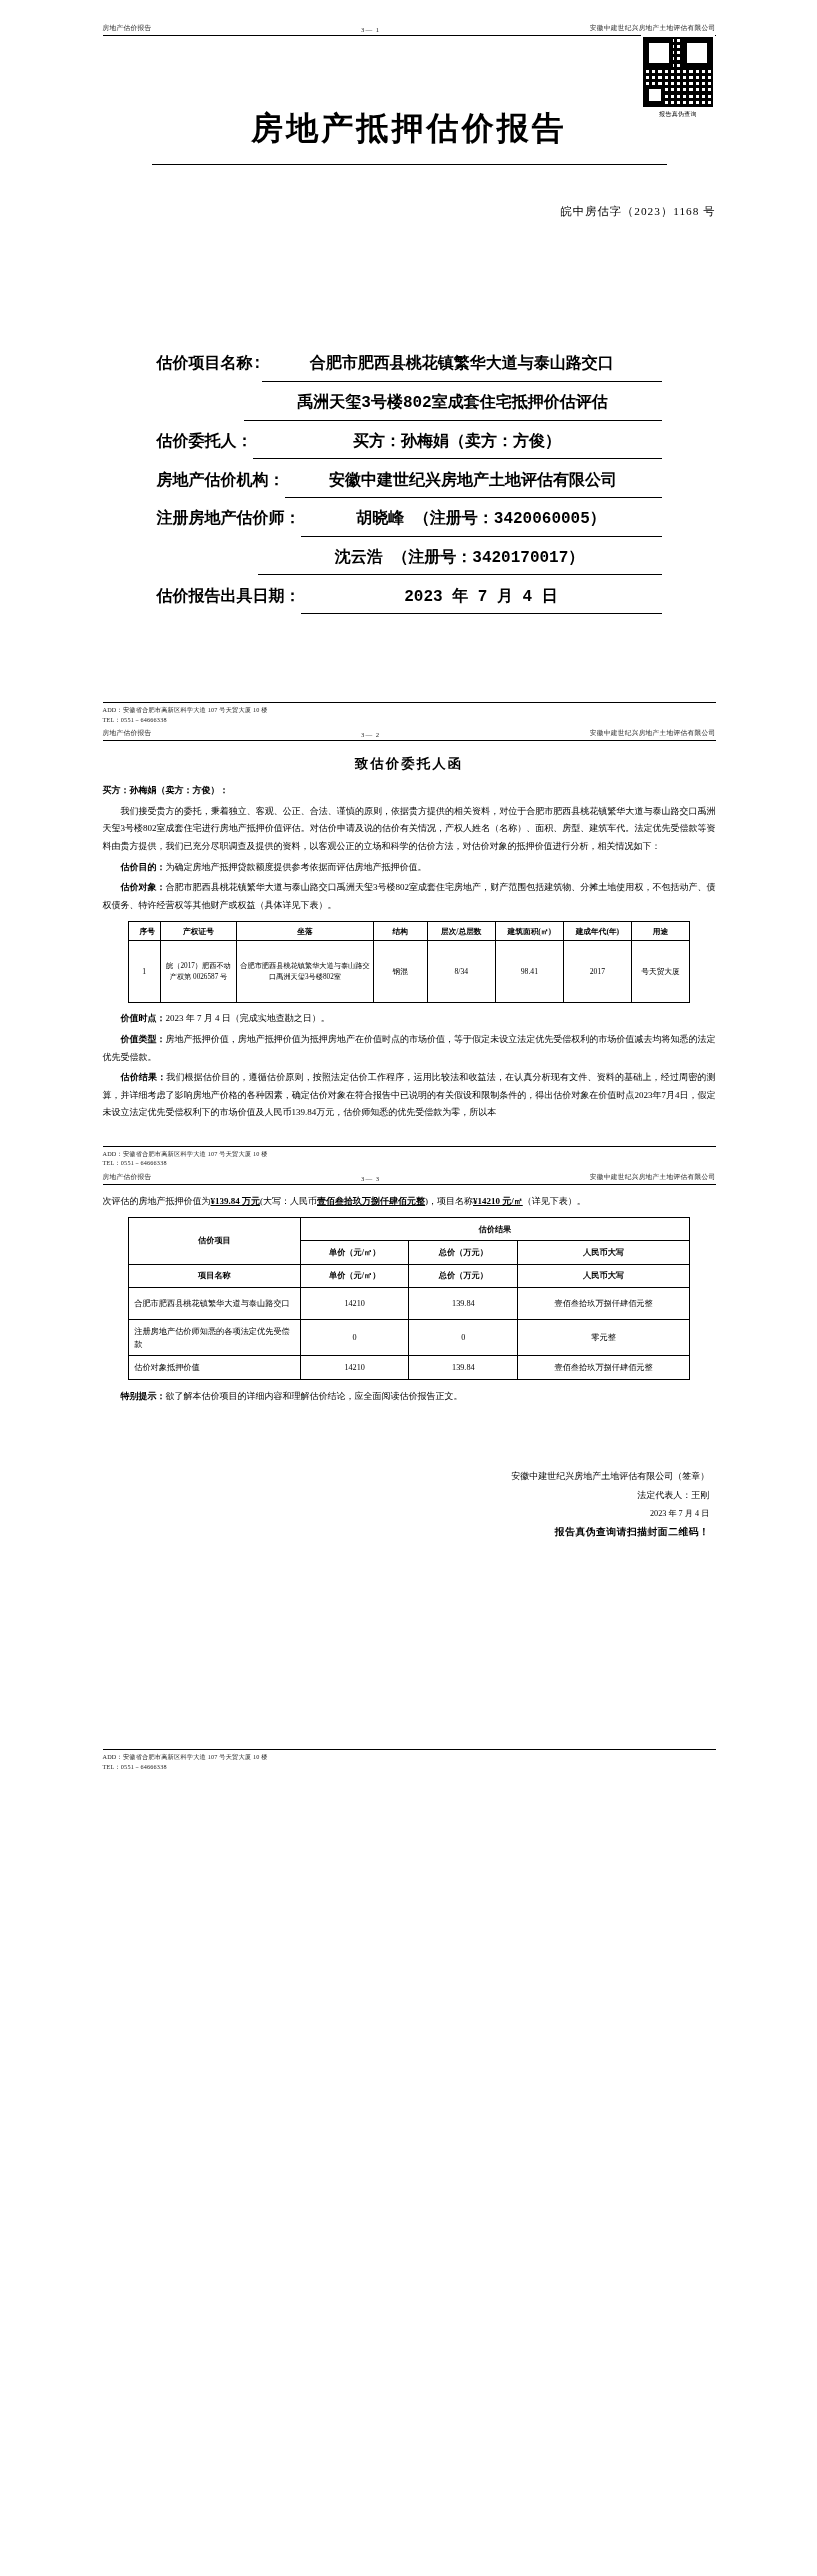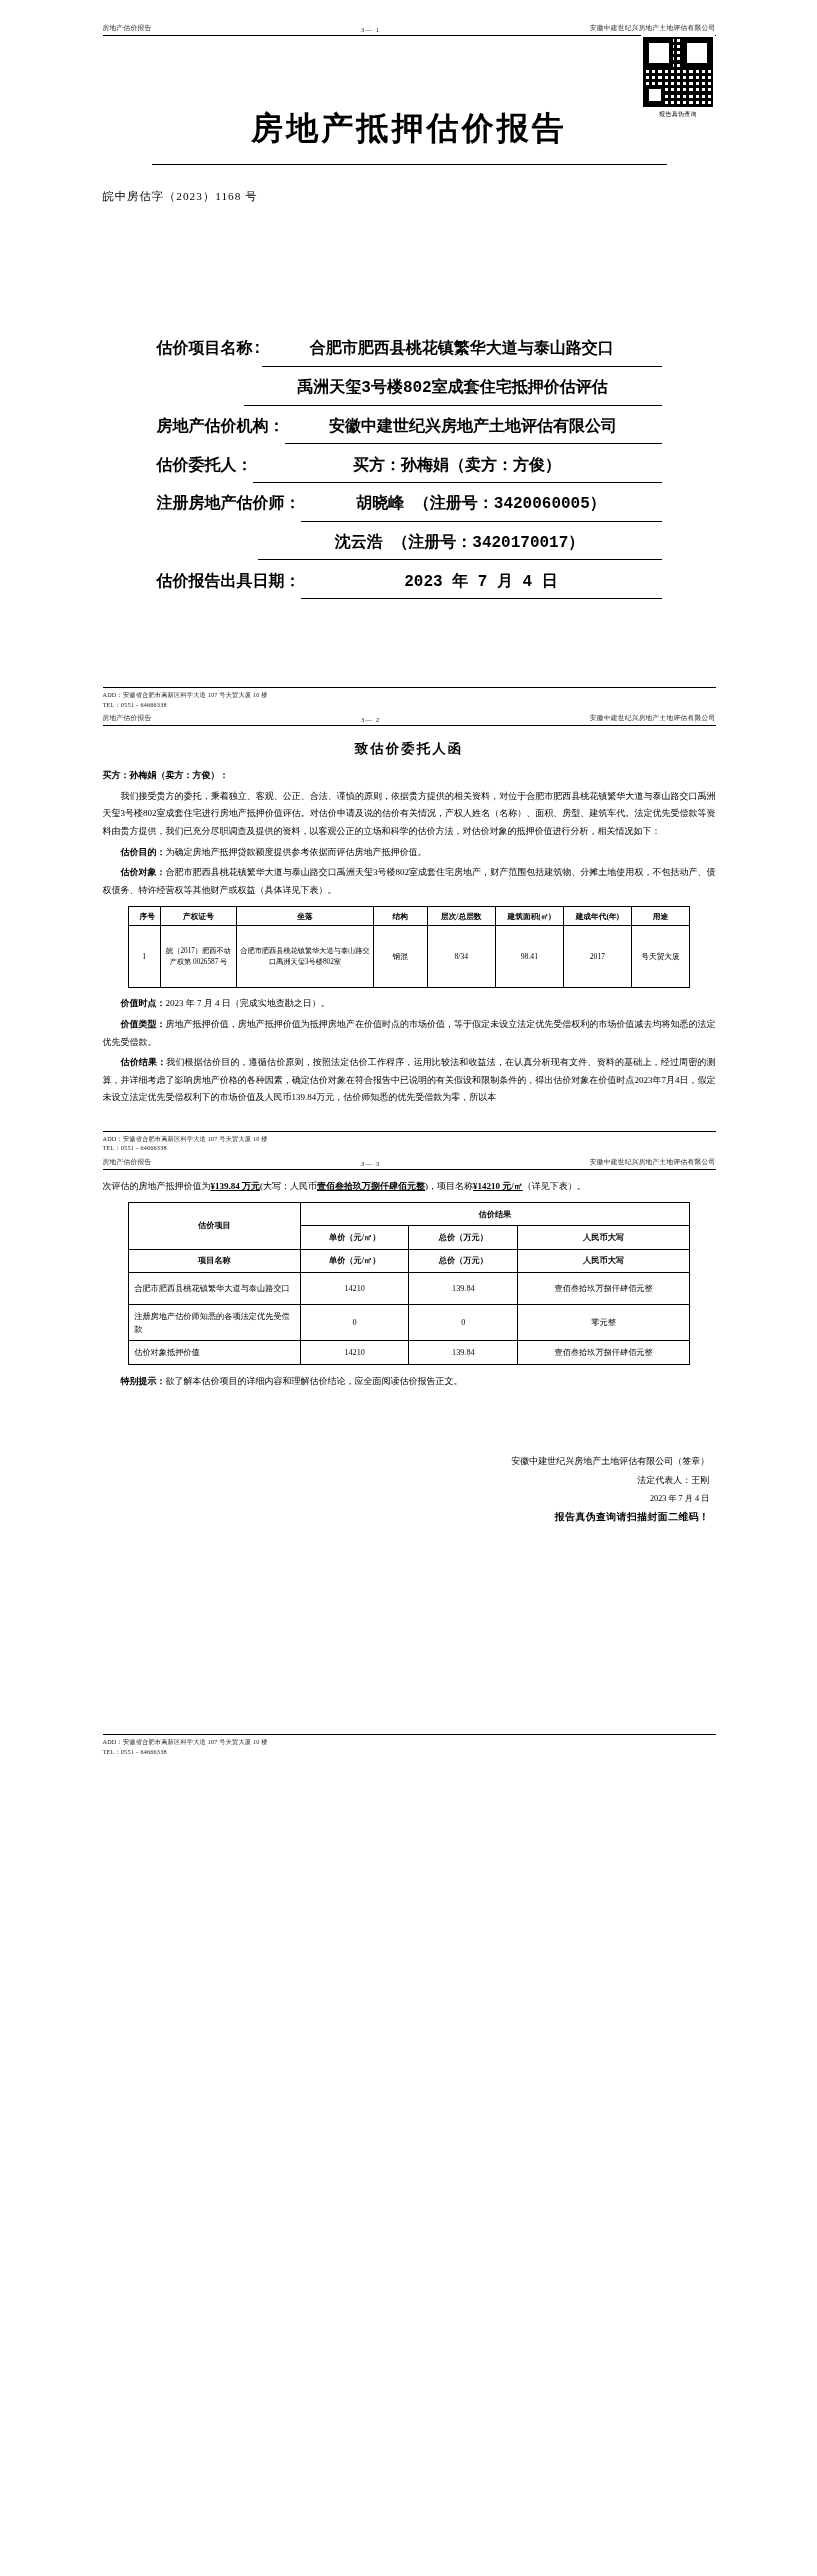--- a/index.html
+++ b/index.html
@@ -84,24 +84,24 @@
     margin-top:71px;
     font-family:"Liberation Serif","DejaVu Serif",serif;
   }
   .cover-rule {
     width:515px;
     height:1px;
     background:#000;
     margin:13.4px auto 0 auto;
   }
   .cover-docno {
-    text-align:left;
+    text-align:right;
     font-size:11.3px;
     letter-spacing:1px;
-    margin-top:24px;
+    margin-top:39px;
   }
   .cover-fields {
     margin:129px auto 0 auto;
     width:505px;
     font-size:16px;
     line-height:2.0;
     font-family:Liberation Mono, monospace;
   }
   .cf-row { display:flex; align-items:flex-start; margin-bottom:5.2px; }
   .cf-label { font-weight:bold; white-space:nowrap; }
@@ -206,27 +206,27 @@
 
       <div class="cf-row">
         <span class="cf-label">估价项目名称:</span>
         <span class="cf-value">合肥市肥西县桃花镇繁华大道与泰山路交口</span>
       </div>
       <div class="cf-row">
         <span class="cf-value" style="margin-left:87px;">禹洲天玺3号楼802室成套住宅抵押价估评估</span>
       </div>
 
       <div class="cf-row">
+        <span class="cf-label">估价委托人：</span>
+        <span class="cf-value">买方：孙梅娟（卖方：方俊）</span>
+      </div>
+
+      <div class="cf-row">
         <span class="cf-label">房地产估价机构：</span>
         <span class="cf-value">安徽中建世纪兴房地产土地评估有限公司</span>
-      </div>
-
-      <div class="cf-row">
-        <span class="cf-label">估价委托人：</span>
-        <span class="cf-value">买方：孙梅娟（卖方：方俊）</span>
       </div>
 
       <div class="cf-row">
         <span class="cf-label">注册房地产估价师：</span>
         <span class="cf-value">胡晓峰    （注册号：3420060005）</span>
       </div>
       <div class="cf-row">
         <span class="cf-value" style="margin-left:101px;">沈云浩    （注册号：3420170017）</span>
       </div>
 

